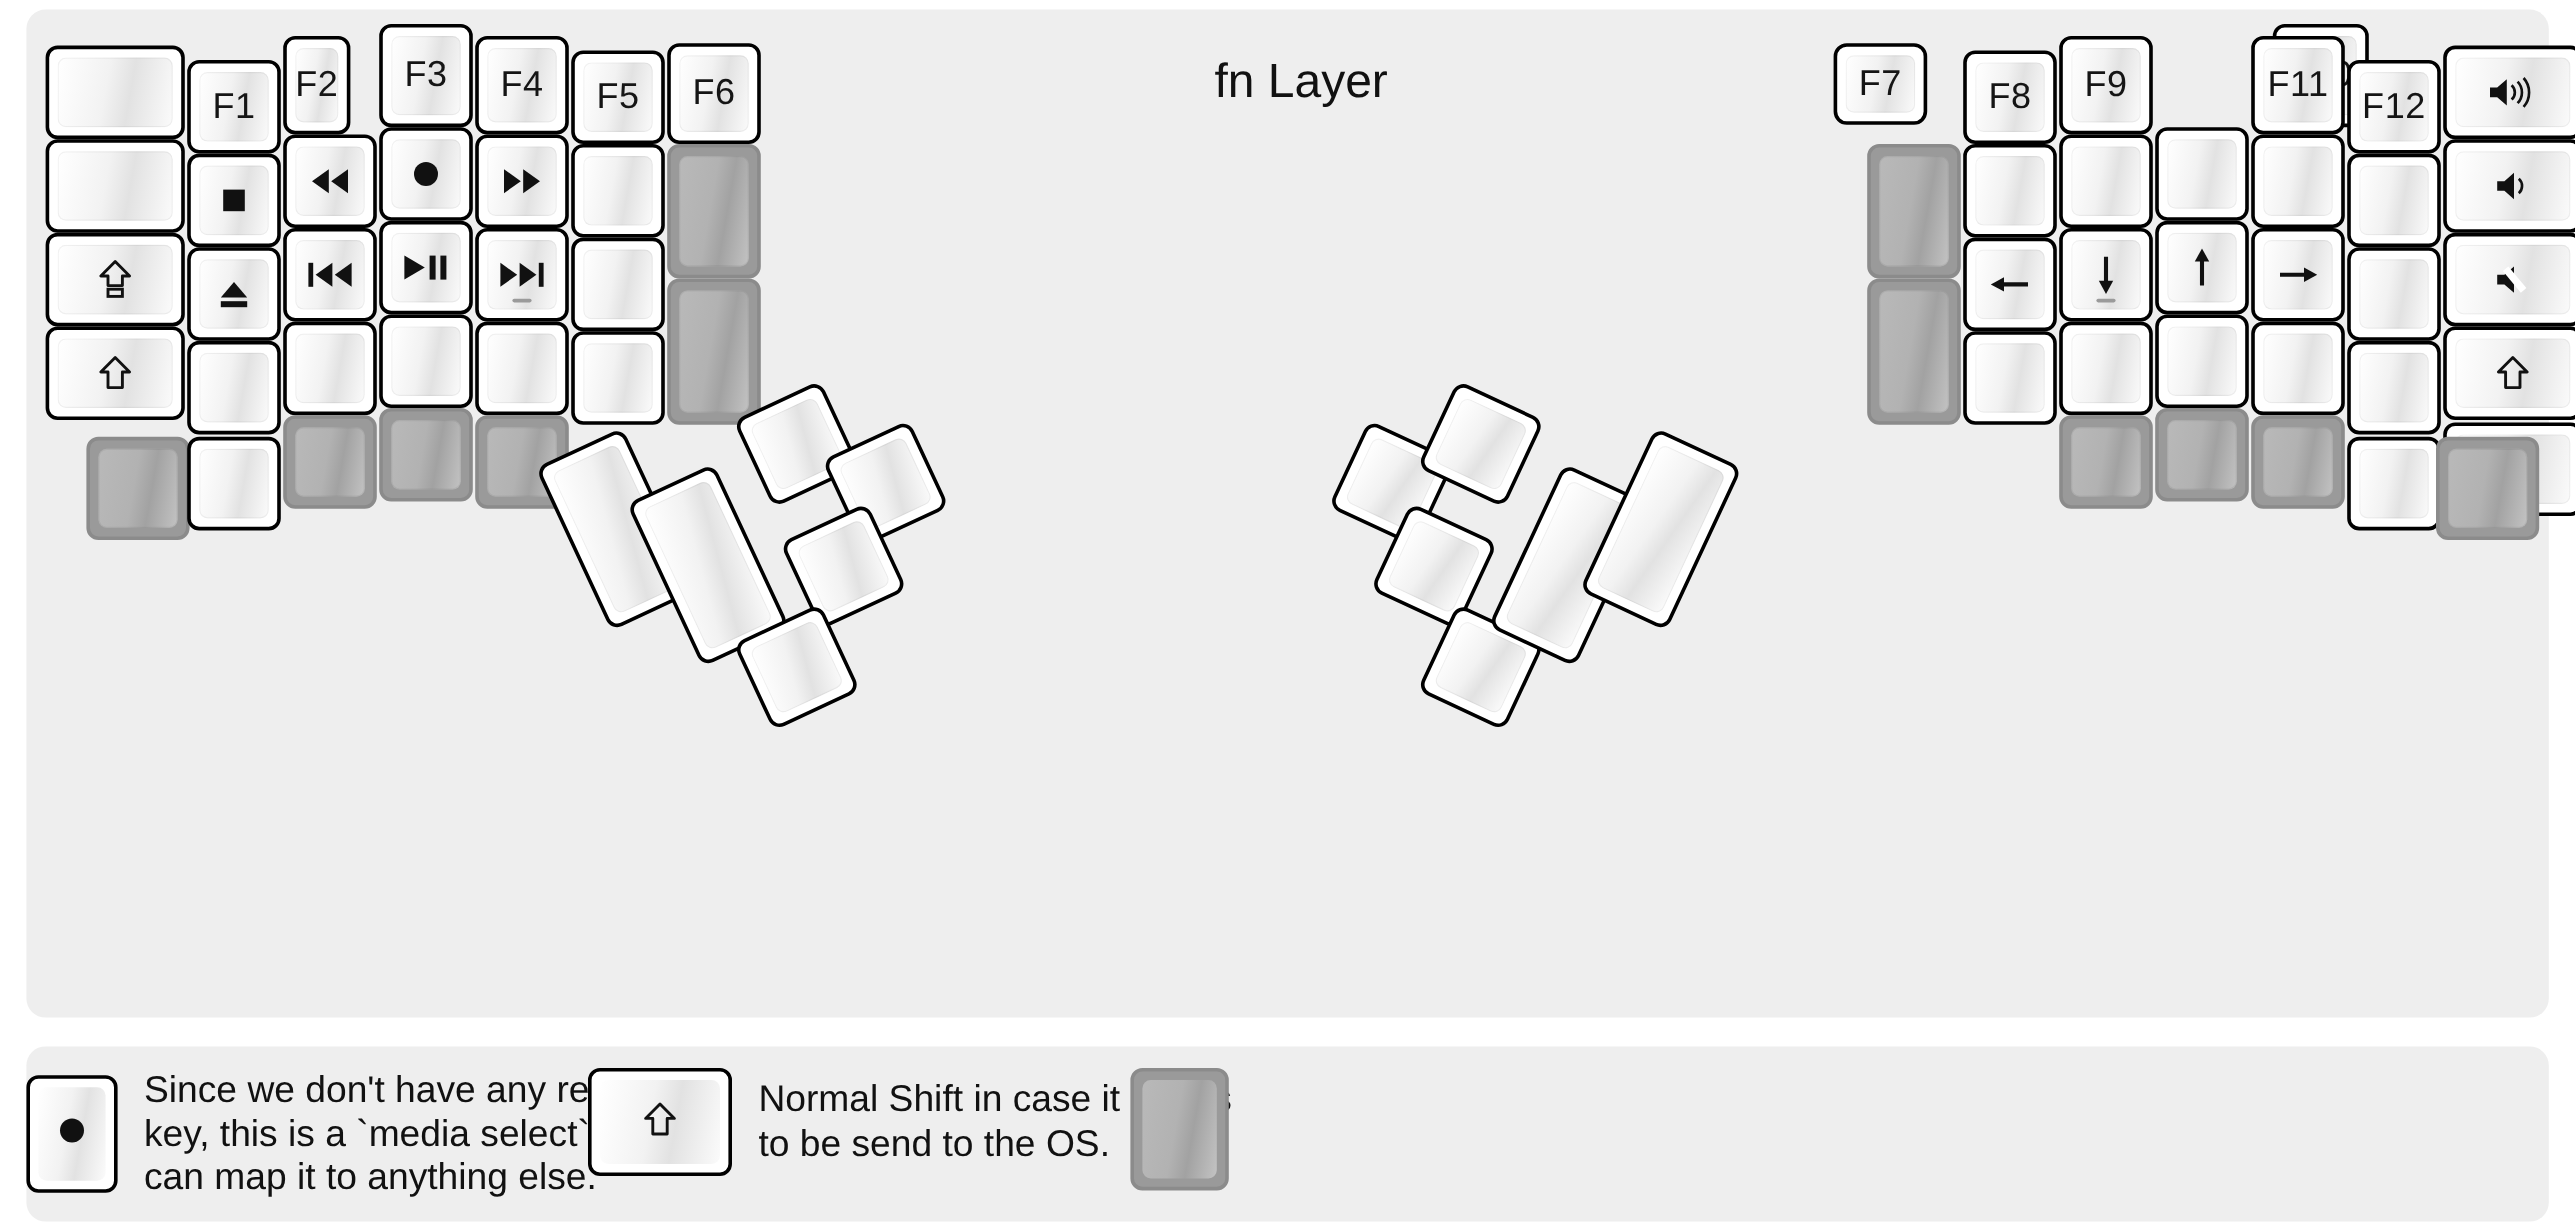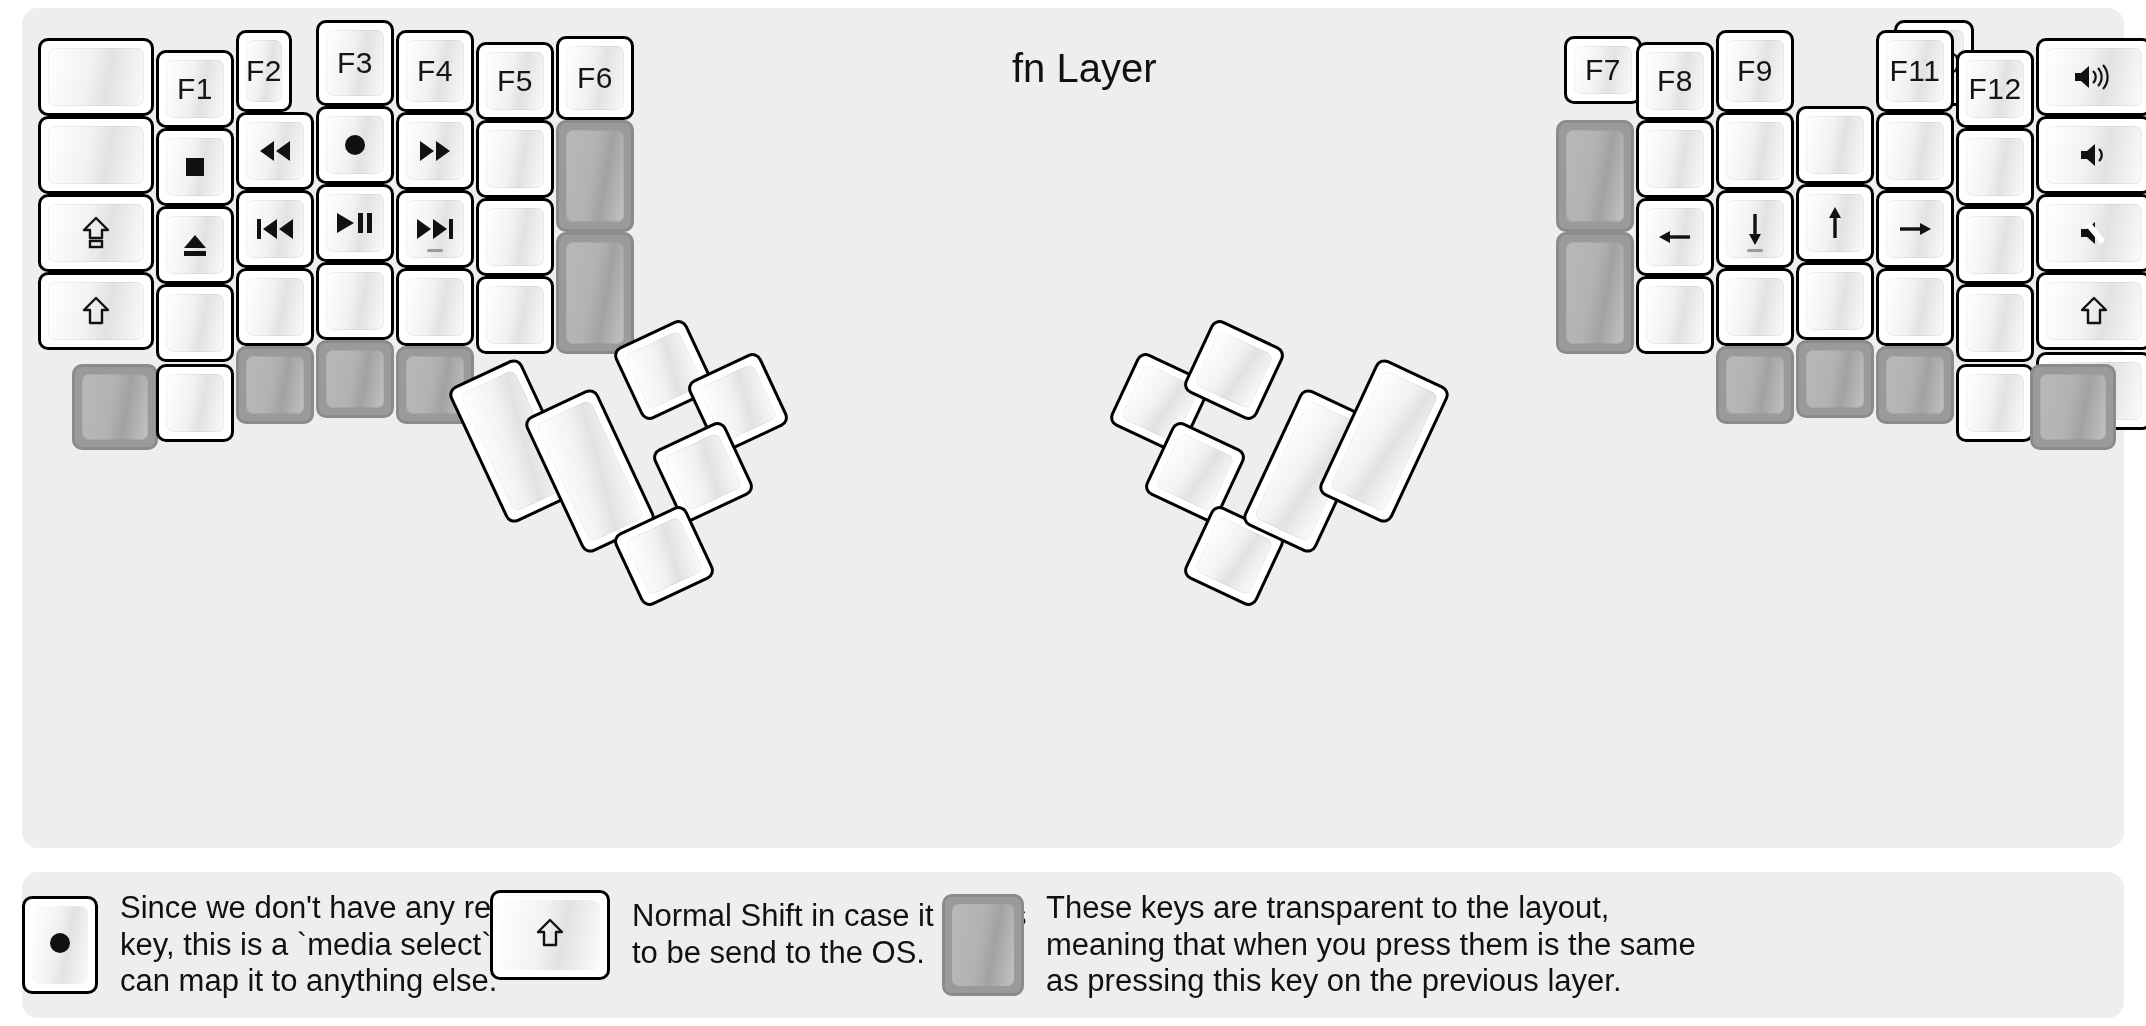--- a/index.html
+++ b/index.html
@@ -335,21 +335,21 @@
           <div class="cap"></div>
         </div>
         <div class="key" style="left: 641px; top: 424px; width: 80px; height: 80px; transform: rotate(-25deg);">
           <div class="cap"></div>
         </div>
         <div class="key" style="left: 602px; top: 508px; width: 80px; height: 80px; transform: rotate(-25deg);">
           <div class="cap"></div>
         </div>
       </div>
     <div id="right-half">
-        <div class="key" style="left: 1542px; top: 28px; width: 78px; height: 68px;">
+        <div class="key" style="left: 1506px; top: 28px; width: 78px; height: 68px; border-radius: 11px;">
           <div class="cap">
             <span class="lbl">F7</span>
           </div>
         </div>
         <div class="key trans" style="left: 1534px; top: 112px; width: 78px; height: 112px;">
           <div class="cap"></div>
         </div>
         <div class="key trans" style="left: 1534px; top: 224px; width: 78px; height: 122px;">
           <div class="cap"></div>
         </div>
@@ -554,19 +554,16 @@
               </svg></span>
           </div>
         </div>
         <div class="legend-text">Normal Shift in case it needs
 to be send to the OS.</div>
       </div>
       <div class="legend-item" style="left: 920px; top: 18px;">
         <div class="legend-key trans" style="width: 82px; height: 102px;">
           <div class="cap"></div>
         </div>
-        <div class="legend-text">These keys are transparent to the layout,
-meaning that when you press them is the same
-as pressing this key on the previous layer.</div>
       </div>
     </div>
 
 </div>
 
 </body></html>

